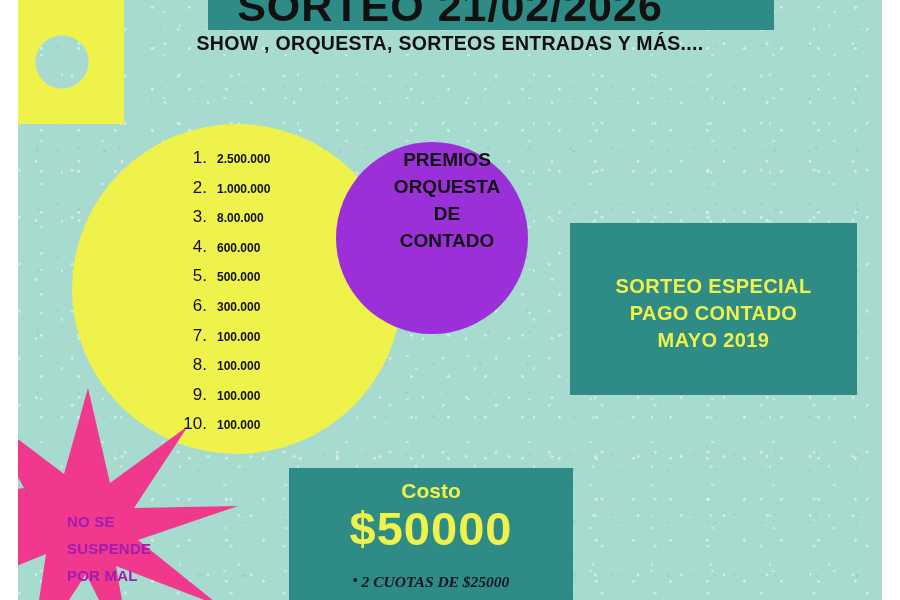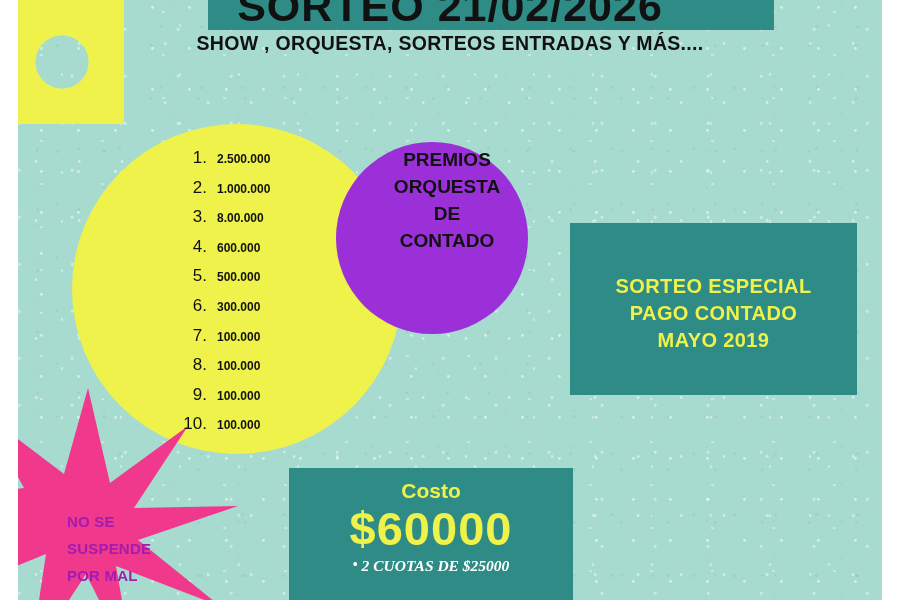--- a/index.html
+++ b/index.html
@@ -156,26 +156,26 @@
   #cost-amount {
     text-align: center;
     color: #eef24a;
     font-size: 47px;
     font-weight: bold;
     letter-spacing: 1px;
     line-height: 52px;
   }
   #cost-note {
     text-align: center;
-    color: #ffffff;
+    color: #0f172a;
     font-size: 15.5px;
     font-weight: bold;
     font-style: italic;
     font-family: "Liberation Serif", serif;
-    margin-top: 2px;
+    margin-top: 18px;
   }
   #cost-note .bullet {
     font-style: normal;
     font-size: 14px;
     vertical-align: 2px;
     margin-right: 4px;
   }
 
   
   #prize-list {
@@ -319,21 +319,21 @@
   </svg>
 
   <div id="no-suspende">
     <div>NO SE</div>
     <div>SUSPENDE</div>
     <div>POR MAL</div>
   </div>
 
   <div id="cost-box">
     <div id="cost-label">Costo</div>
-    <div id="cost-amount">$60000</div>
+    <div id="cost-amount">$50000</div>
     <div id="cost-note">
       <span class="bullet">•</span><span>2 CUOTAS DE $25000</span>
     </div>
   </div>
 
   <div class="page-edge left"></div>
   <div class="page-edge right"></div>
 </div>
 
 </body></html>

